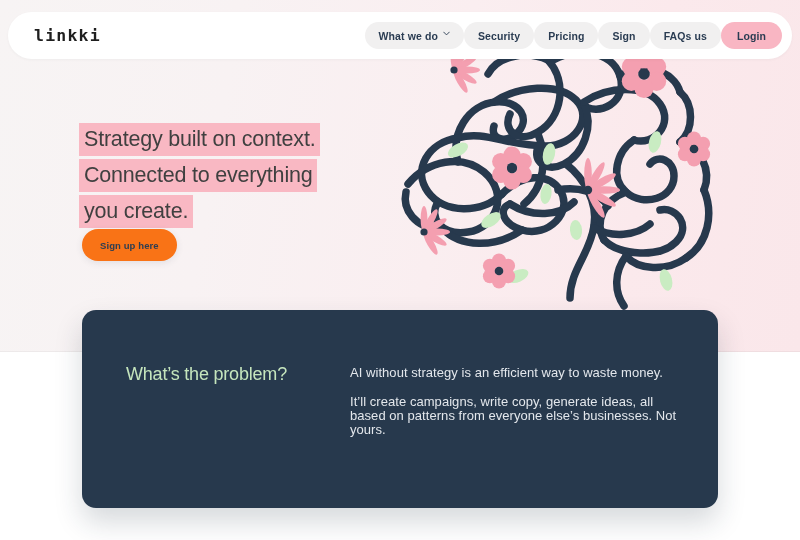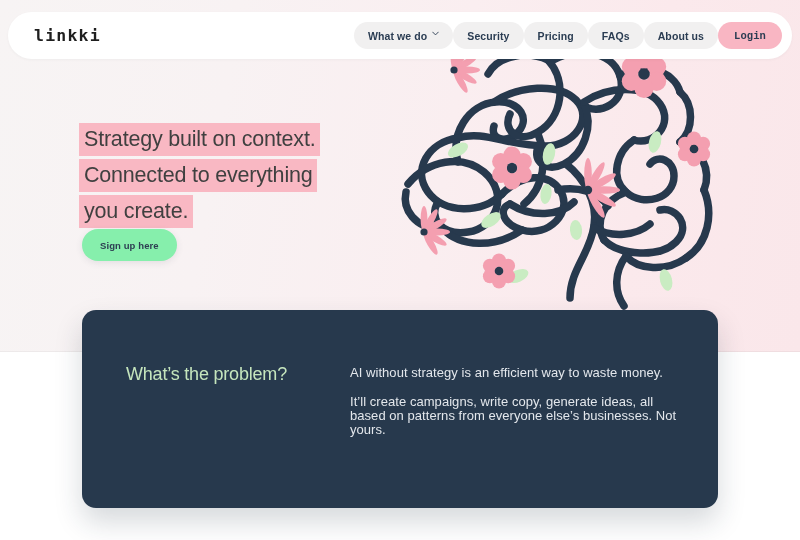--- a/index.html
+++ b/index.html
@@ -83,21 +83,20 @@
     display: flex;
     align-items: center;
     gap: 5px;
     white-space: nowrap;
     cursor: pointer;
   }
   .nav-pill.login {
     background: #f9b6c3;
     color: #2a3c52;
     padding: 0 16px;
-    font-family: Liberation Mono, monospace;
   }
   .chev {
     display: inline-block;
     width: 7px;
     height: 7px;
     position: relative;
     top: -1px;
   }
   .chev svg { display: block; }
 
@@ -136,21 +135,21 @@
   .headline .line:last-child { margin-bottom: 0; }
 
   .cta {
     position: absolute;
     left: 82px;
     top: 229px;
     height: 32px;
     padding: 0 18px;
     border: none;
     border-radius: 16px;
-    background: #86efac;
+    background: #f97316;
     color: #2d3e52;
     font-family: "Liberation Sans", sans-serif;
     font-size: 9.5px;
     font-weight: 600;
     letter-spacing: 0.1px;
     cursor: pointer;
     box-shadow: 0 2px 7px rgba(45,62,82,0.10);
     display: flex;
     align-items: center;
   }
@@ -339,24 +338,24 @@
           </svg>
         </span>
       </div>
       <div class="nav-pill">
         <span>Security</span>
       </div>
       <div class="nav-pill">
         <span>Pricing</span>
       </div>
       <div class="nav-pill">
-        <span>FAQs</span>
-      </div>
-      <div class="nav-pill">
-        <span>About us</span>
+        <span>Sign</span>
+      </div>
+      <div class="nav-pill">
+        <span>FAQs us</span>
       </div>
       <div class="nav-pill login">
         <span>Login</span>
       </div>
     </div>
   </div>
 
   <div class="hero-copy">
     <h1 class="headline">
       <span class="line"><span class="hl">Strategy built on context.</span></span>

